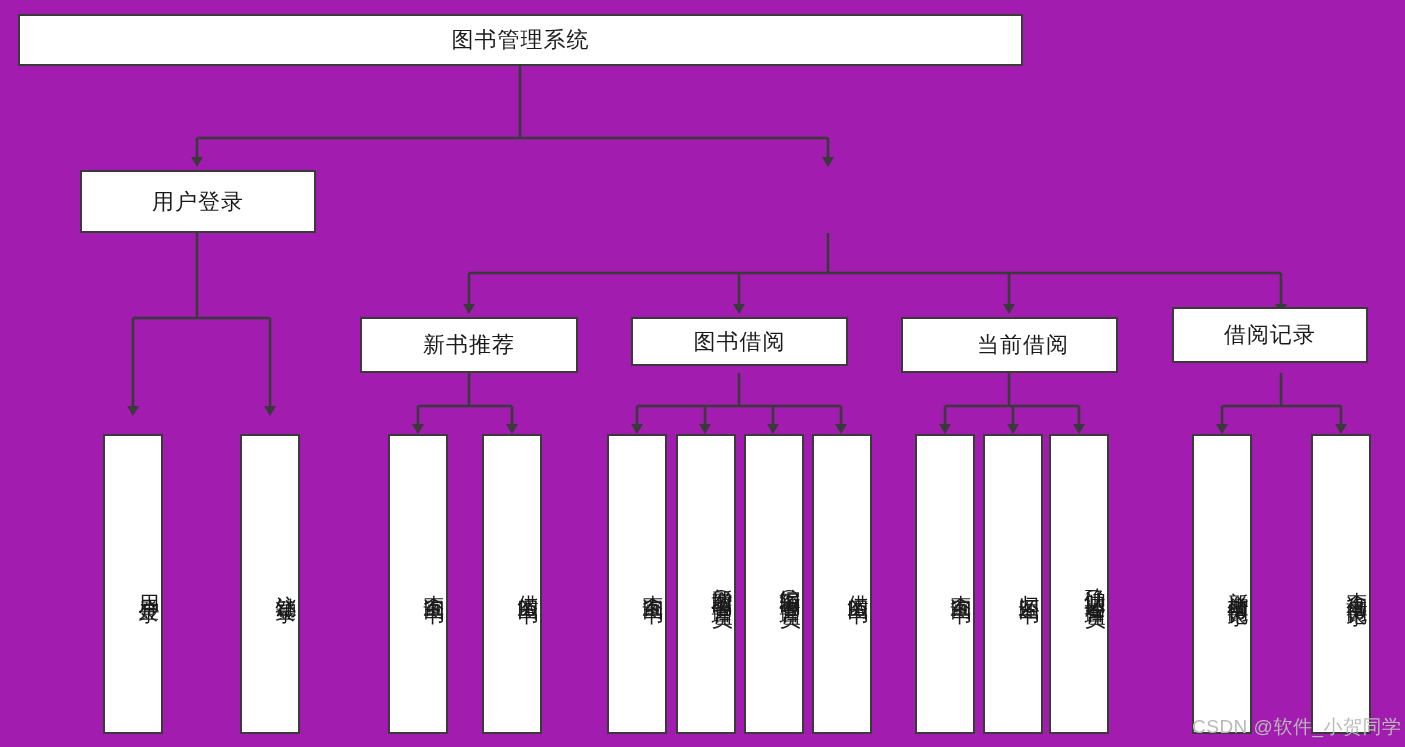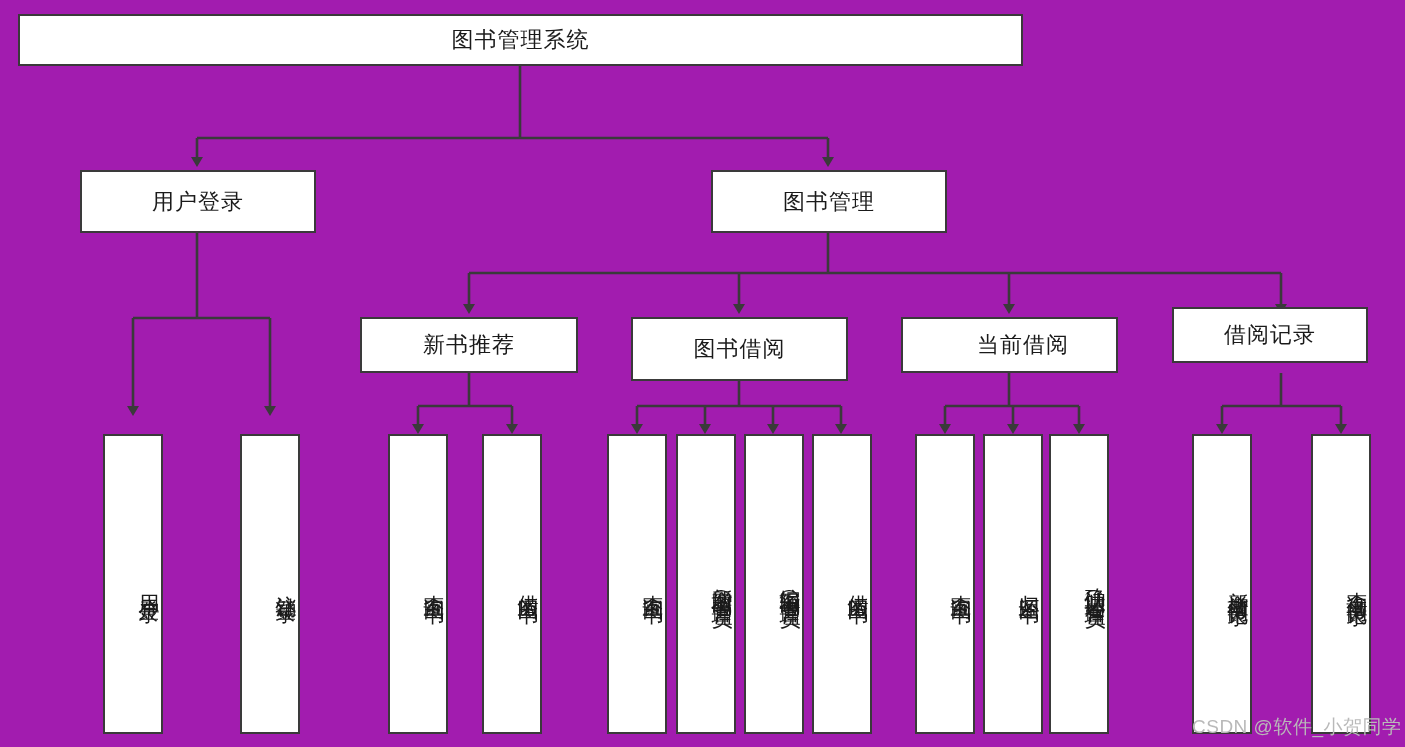--- a/index.html
+++ b/index.html
@@ -104,24 +104,23 @@
       <path d="M1281,373 L1281,406"></path>
       <path d="M1222,406 L1341,406"></path>
       <path d="M1222,406 L1222,425" marker-end="url(#arw)"></path>
       <path d="M1341,406 L1341,425" marker-end="url(#arw)"></path>
     </g>
   </svg>
 
   <div class="node h root" style="left:18px;top:14px;width:1005px;height:52px;">图书管理系统</div>
 
   <div class="node h" style="left:80px;top:170px;width:236px;height:63px;">用户登录</div>
-  <div class="node h" style="left:711px;top:170px;width:236px;height:63px;">图书管理</div>
 
   <div class="node h" style="left:360px;top:317px;width:218px;height:56px;font-family:Liberation Serif, serif;">新书推荐</div>
-  <div class="node h" style="left:631px;top:317px;width:217px;height:64px;">图书借阅</div>
+  <div class="node h" style="left:631px;top:317px;width:217px;height:49px;">图书借阅</div>
   <div class="node h" style="left:901px;top:317px;width:217px;height:56px;padding-left:27px;">当前借阅</div>
   <div class="node h" style="left:1172px;top:307px;width:196px;height:56px;">借阅记录</div>
 
   <div class="node v" style="left:103px;top:434px;width:60px;height:300px;">用户登录</div>
   <div class="node v" style="left:240px;top:434px;width:60px;height:300px;">注销登录</div>
 
   <div class="node v" style="left:388px;top:434px;width:60px;height:300px;">查询图书</div>
   <div class="node v" style="left:482px;top:434px;width:60px;height:300px;">借阅图书</div>
 
   <div class="node v" style="left:607px;top:434px;width:60px;height:300px;">查询图书</div>

